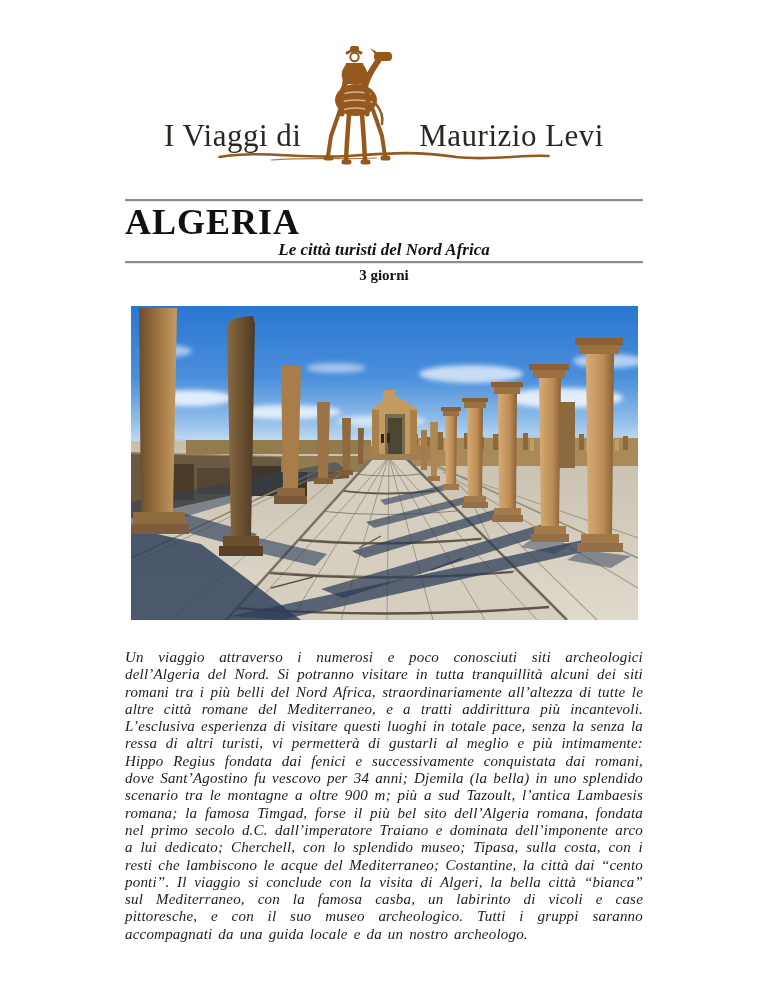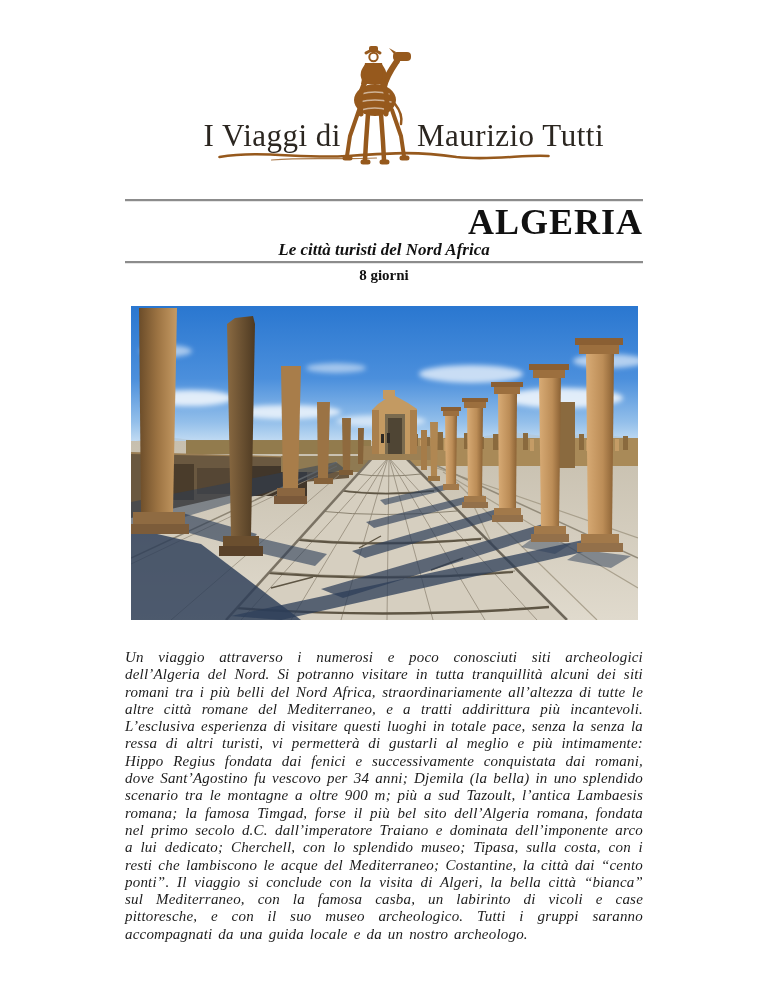--- a/index.html
+++ b/index.html
@@ -13,31 +13,31 @@
     --photo-stone:#d6cfc0;
     --photo-column-tan:#c2945f;
   }
   html,body{margin:0;padding:0;}
   body{
     width:768px;height:994px;background:var(--page-bg);
     font-family:"Liberation Serif", serif;overflow:hidden;
   }
   
   .logo{position:relative;width:440px;margin:42px auto 0;height:124px;}
-  .logo-row{position:absolute;left:0;right:0;bottom:0;display:flex;justify-content:flex-end;align-items:flex-end;z-index:2;}
+  .logo-row{position:absolute;left:0;right:0;bottom:0;display:flex;justify-content:space-between;align-items:flex-end;z-index:2;}
   .logo-text{font-size:31px;color:var(--logo-text);padding-bottom:12px;letter-spacing:.5px;white-space:nowrap;}
   .camel{width:92px;height:124px;margin:0 -8px -2px;flex:0 0 auto;}
   .camel svg{display:block;width:100%;height:100%;}
   .logo-wave{position:absolute;bottom:3px;left:50%;transform:translateX(-50%);width:335px;height:16px;z-index:1;}
   .logo-wave svg{display:block;width:100%;height:100%;}
   
   .content{width:518px;margin:0 auto;}
   .rule{height:2px;background:var(--rule-gray);border-bottom:1px solid #e6e6e6;}
   .rule-top{margin-top:33px;}
-  .page-title{margin:1px 0 0;text-align:right;font-size:36px;line-height:38px;font-weight:bold;letter-spacing:1px;color:var(--heading-text);}
+  .page-title{margin:1px 0 0;text-align:left;font-size:36px;line-height:38px;font-weight:bold;letter-spacing:1px;color:var(--heading-text);}
   .page-subtitle{text-align:center;font-size:17px;line-height:18px;font-weight:bold;font-style:italic;color:var(--heading-text);margin-bottom:2px;}
   .duration{text-align:center;font-size:15px;line-height:17px;font-weight:bold;margin-top:3px;color:var(--heading-text);}
   
   .photo-frame{width:507px;height:314px;margin:22px auto 0;}
   .photo-frame svg{display:block;width:100%;height:100%;}
   
   .intro{width:518px;margin:29px auto 12px;font-style:italic;font-size:15px;line-height:17.3px;
          text-align:justify;color:var(--body-text);word-spacing:2px;letter-spacing:.2px;}
 </style>
 </head>
@@ -81,30 +81,30 @@
 
             <path d="M35,70 L33,98 L32,116" stroke-width="4.5"></path>
             <path d="M48,70 L50,98 L51,116" stroke-width="4.5"></path>
             <path d="M26,66 L17,92 L14,112" stroke-width="4"></path>
             <path d="M59,66 L68,92 L71,112" stroke-width="4"></path>
             <path d="M30,118 h5 M49,118 h5 M12,114 h5 M69,114 h5" stroke-width="5"></path>
             <path d="M62,60 Q70,70 68,80" stroke-width="2.5"></path>
           </g>
         </svg>
       </span>
-      <span class="logo-text">Maurizio Tutti</span>
+      <span class="logo-text">Maurizio Levi</span>
     </div>
   </div>
 
   <div class="content">
     <div class="rule rule-top"></div>
     <h1 class="page-title">ALGERIA</h1>
     <div class="page-subtitle">Le città turisti del Nord Africa</div>
     <div class="rule"></div>
-    <div class="duration">8 giorni</div>
+    <div class="duration">3 giorni</div>
   </div>
 
   <div class="photo-frame" role="img" aria-label="Via lastricata romana di Timgad fiancheggiata da colonne, con l’arco di Traiano sullo sfondo sotto un cielo azzurro">
     <svg viewBox="0 0 507 314" preserveAspectRatio="none">
       <defs>
         <linearGradient id="skyGrad" x1="0" y1="0" x2="0" y2="1">
           <stop offset="0" stop-color="#2a77d0"></stop>
             <stop offset=".5" stop-color="#4b8fdc"></stop>
           <stop offset=".8" stop-color="#93bfea"></stop>
             <stop offset="1" stop-color="#d9e9f7"></stop>

